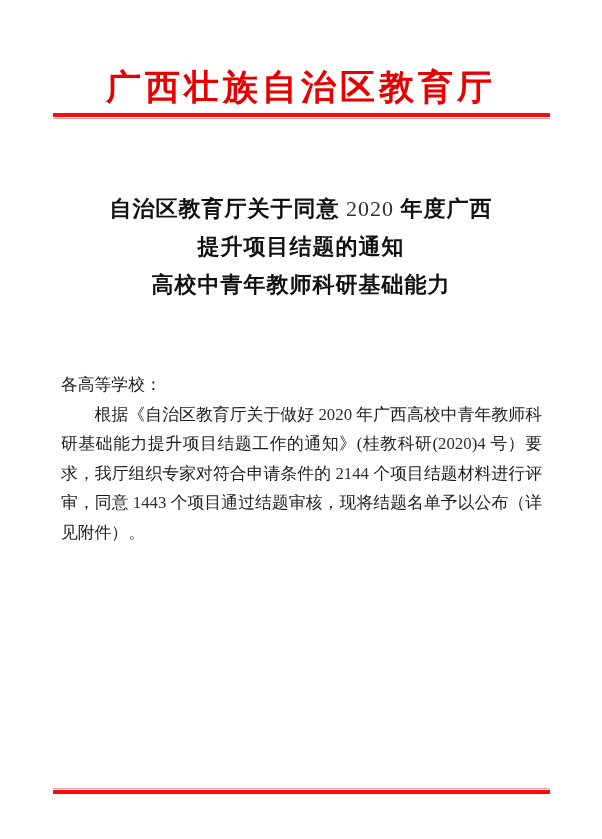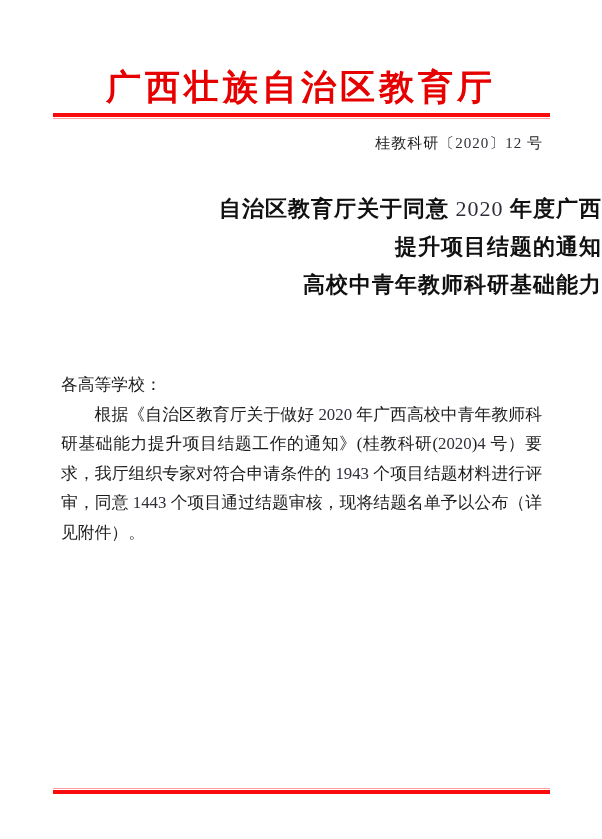--- a/index.html
+++ b/index.html
@@ -44,21 +44,21 @@
     color: #1a1a1a;
     letter-spacing: 1px;
     white-space: nowrap;
   }
 
   .doc-title {
     position: absolute;
     top: 190px;
     left: 0;
     width: 100%;
-    text-align: right;
+    text-align: center;
     font-size: 22px;
     font-weight: bold;
     color: #111111;
     line-height: 38px;
     letter-spacing: 1px;
   }
 
   .body-text {
     position: absolute;
     top: 322px;
@@ -84,31 +84,30 @@
 
 <div class="page">
 
   <div class="header-title">广西壮族自治区教育厅</div>
 
   <div class="rule rule-top">
     <div class="thick"></div>
     <div class="thin"></div>
   </div>
 
-  <div class="doc-number wrap-digits">桂教科研〔<span class="num">2020</span>〕<span class="num">12</span> 号</div>
 
   <div class="doc-title">
     <div class="wrap-digits">自治区教育厅关于同意 <span class="num">2020</span> 年度广西</div>
     <div class="wrap-digits">提升项目结题的通知</div>
     <div class="wrap-digits">高校中青年教师科研基础能力</div>
   </div>
 
   <div class="body-text">
     <p class="salutation">各高等学校：</p>
-    <p class="para wrap-digits">根据《自治区教育厅关于做好 <span class="num">2020</span> 年广西高校中青年教师科研基础能力提升项目结题工作的通知》(桂教科研(<span class="num">2020</span>)<span class="num">4</span> 号）要求，我厅组织专家对符合申请条件的 <span class="num">1943</span> 个项目结题材料进行评审，同意 <span class="num">1443</span> 个项目通过结题审核，现将结题名单予以公布（详见附件）。</p>
+    <p class="para wrap-digits">根据《自治区教育厅关于做好 <span class="num">2020</span> 年广西高校中青年教师科研基础能力提升项目结题工作的通知》(桂教科研(<span class="num">2020</span>)<span class="num">4</span> 号）要求，我厅组织专家对符合申请条件的 <span class="num">2144</span> 个项目结题材料进行评审，同意 <span class="num">1443</span> 个项目通过结题审核，现将结题名单予以公布（详见附件）。</p>
   </div>
 
   <div class="rule rule-bottom">
     <div class="thin"></div>
     <div class="thick"></div>
   </div>
 
 </div>
 
 </body></html>

